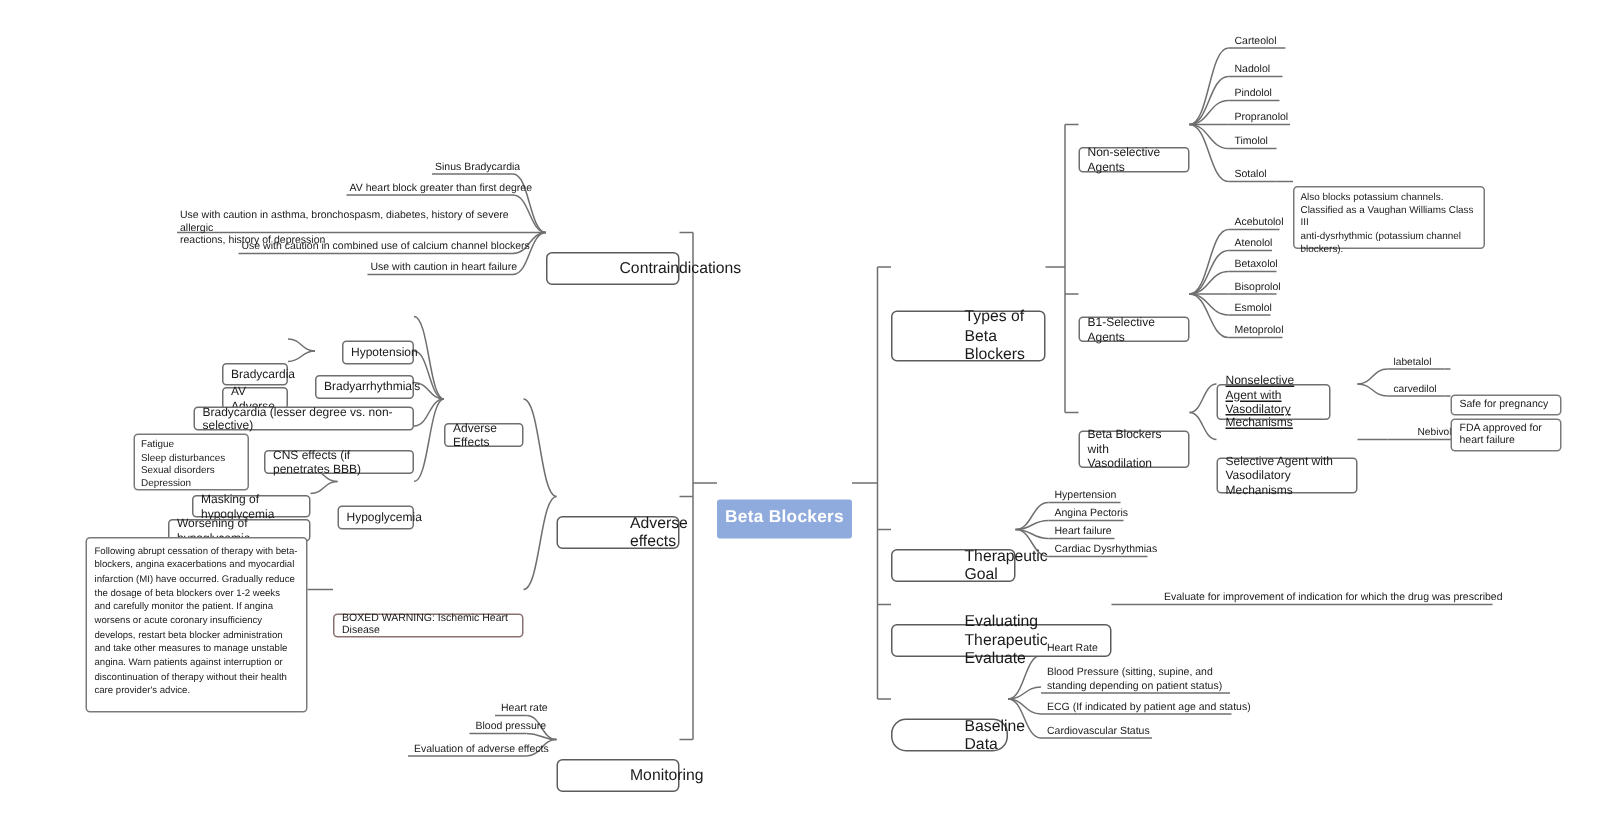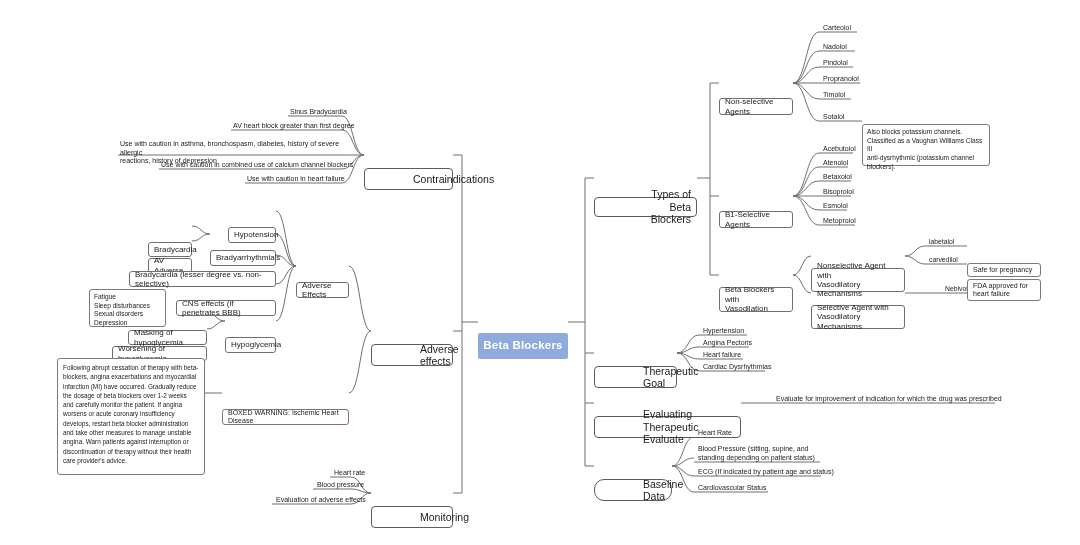--- a/index.html
+++ b/index.html
@@ -186,21 +186,21 @@
       <path d="M371,493 C361,493 361,489 351,489"></path>
       <path d="M371,493 C361,493 361,504 351,504"></path>
       <path d="M351,477 H330"></path>
       <path d="M351,489 H313"></path>
       <path d="M351,504 H272"></path>
     </g>
   </svg>
 
   <div class="node root" style="left:478px;top:309px;width:90px;height:26px;">Beta Blockers</div>
 
-  <div class="node lvl1" style="left:594px;top:173px;width:103px;height:20px;text-align:right;">Types of Beta Blockers</div>
+  <div class="node lvl1" style="left:594px;top:183px;width:103px;height:34px;">Types of Beta Blockers</div>
 
   <div class="node lvl2" style="left:719px;top:74px;width:74px;height:17px;">Non-selective Agents</div>
 
   <div class="leaf" style="left:821px;top:24px;">Carteolol</div>
   <div class="leaf" style="left:821px;top:43px;">Nadolol</div>
   <div class="leaf" style="left:821px;top:59px;">Pindolol</div>
   <div class="leaf" style="left:821px;top:75px;">Propranolol</div>
   <div class="leaf" style="left:821px;top:91px;">Timolol</div>
   <div class="leaf" style="left:821px;top:113px;">Sotalol</div>
 
@@ -214,21 +214,21 @@
   <div class="leaf" style="left:821px;top:145px;">Acebutolol</div>
   <div class="leaf" style="left:821px;top:159px;">Atenolol</div>
   <div class="leaf" style="left:821px;top:173px;">Betaxolol</div>
   <div class="leaf" style="left:821px;top:188px;">Bisoprolol</div>
   <div class="leaf" style="left:821px;top:202px;">Esmolol</div>
   <div class="leaf" style="left:821px;top:217px;">Metoprolol</div>
 
   <div class="node lvl2" style="left:719px;top:263px;width:74px;height:25px;">Beta Blockers with
 Vasodilation</div>
 
-  <div class="node lvl2" style="left:811px;top:244px;width:94px;height:24px;">Nonselective Agent with
+  <div class="node lvl2" style="left:811px;top:232px;width:76px;height:24px;text-decoration:underline;">Nonselective Agent with
 Vasodilatory Mechanisms</div>
 
   <div class="node lvl2" style="left:811px;top:281px;width:94px;height:24px;">Selective Agent with
 Vasodilatory Mechanisms</div>
 
   <div class="leaf small" style="left:927px;top:238px;">labetalol</div>
   <div class="leaf small" style="left:927px;top:256px;">carvedilol</div>
   <div class="leaf small" style="left:943px;top:285px;">Nebivolol</div>
 
   <div class="node lvl3" style="left:967px;top:239px;width:74px;height:14px;">Safe for pregnancy</div>

